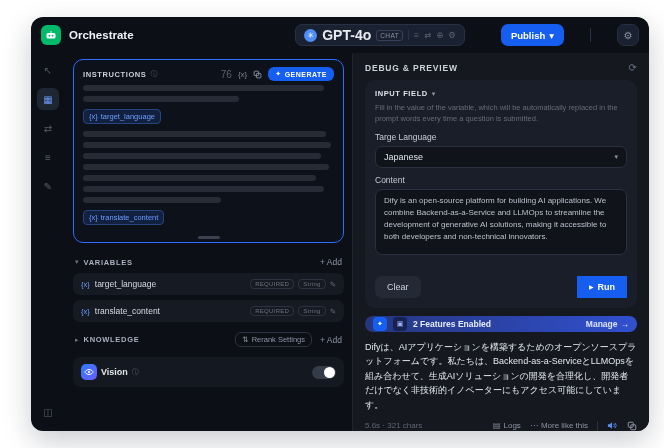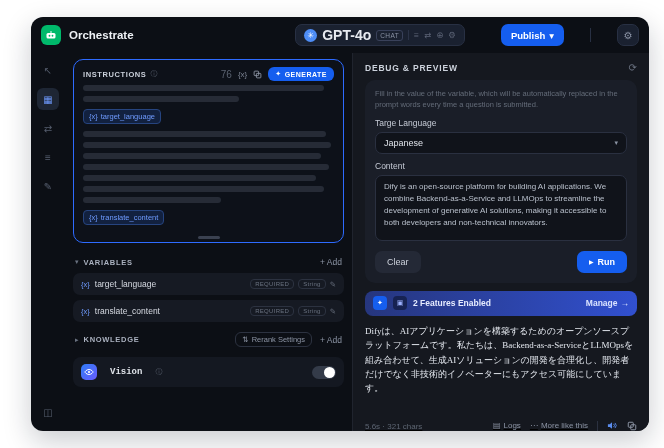--- a/index.html
+++ b/index.html
@@ -82,21 +82,21 @@
     height:22px; background:#161a23; border-radius:7px; padding:0 8px; display:flex; align-items:center;
     margin-bottom:5px; cursor:pointer;
   }
   .var-x { font-size:7.5px; color:#6f9bff; margin-right:5px; }
   .var-name { font-size:8.5px; color:#d6dae2; }
   .var-badges { margin-left:auto; display:flex; align-items:center; gap:4px; }
   .badge { font-size:6px; color:#6a7280; border:1px solid #2c3240; border-radius:4px; padding:1px 4px; letter-spacing:.3px; }
   .var-action { font-size:7.5px; color:#6a7280; }
   .vision-card {
     margin-top:4px; height:30px; background:#141821; border-radius:8px; padding:0 8px;
-    display:flex; align-items:center; gap:13px;font-family:Liberation Mono, monospace;
+    display:flex; align-items:center; gap:4px;
   }
   .vision-ic { width:16px; height:16px; border-radius:5px; background:linear-gradient(135deg,#2e7cf6,#6a5cff); display:grid; place-items:center; }
   .vision-label { font-size:9px; font-weight:bold; color:#e0e4ea; }
   .toggle { margin-left:auto; width:24px; height:13px; border-radius:7px; background:#343b49; position:relative; cursor:pointer; }
   .toggle .knob { position:absolute; top:1px; right:1px; width:11px; height:11px; border-radius:50%; background:#fff; }
   
   .debug-head { display:flex; align-items:center; margin-bottom:7px; }
   .debug-title { font-size:8.5px; font-weight:bold; letter-spacing:.8px; color:#ccd2dc; }
   .refresh { margin-left:auto; font-size:10px; color:#6a7280; cursor:pointer; background:none; border:none; }
   .input-card { background:#1a1e28; border-radius:10px; padding:9px 10px 10px; margin-bottom:8px; }
@@ -108,43 +108,43 @@
   .select {
     height:22px; background:#10131a; border:1px solid #2a3040; border-radius:7px;
     display:flex; align-items:center; padding:0 8px; font-size:9px; color:#dfe3ea; cursor:pointer;
   }
   .select .chev { margin-left:auto; font-size:7px; color:#8c94a4; }
   .textarea {
     width:100%; height:66px; background:#10131a; border:1px solid #2a3040; border-radius:7px;
     padding:5px 8px; font-size:8px; color:#b9c0cc; line-height:1.5; resize:none;
     font-family:inherit; display:block;
   }
-  .btn-row { margin-top:10px; display:flex; align-items:center; }
+  .btn-row { margin-top:21px; display:flex; align-items:center; }
   .clear-btn {
     height:22px; background:#242936; border:none; border-radius:7px; padding:0 12px;
     font-size:9px; color:#cdd2dc; cursor:pointer; font-family:inherit;
   }
   .run-btn {
-    margin-left:auto; height:22px; background:#155eef; border:none; border-radius:7px; padding:0 12px;
+    margin-left:auto; height:22px; background:#155eef; border:none; border-radius:0; padding:0 12px;
     font-size:9px; font-weight:bold; color:#fff; display:flex; align-items:center; gap:4px; cursor:pointer;
     font-family:inherit;
   }
   .run-btn .play { font-size:6px; }
   .features-bar {
     height:25px; border-radius:8px; background:linear-gradient(90deg,#26367e,#3150cf);
     display:flex; align-items:center; gap:6px; padding:0 8px; margin-bottom:8px; cursor:pointer;
   }
   .feat-chip { width:14px; height:14px; border-radius:4px; display:grid; place-items:center; font-size:7px; color:#fff; }
   .feat-chip.c1 { background:#155eef; }
   .feat-chip.c2 { background:rgba(10,16,38,.55); color:#9db2ff; }
   .feat-label { font-size:8.5px; font-weight:bold; color:#e6ecff; }
   .manage { margin-left:auto; display:flex; align-items:center; gap:3px; font-size:8.5px; font-weight:bold; color:#dbe4ff; background:none; border:none; cursor:pointer; font-family:inherit; }
   .output-title { font-size:7.5px; font-weight:bold; letter-spacing:.7px; color:#8c94a4; margin:2px 0 6px; }
-  .output-text { font-size:9px; color:#e3e7ee; line-height:1.6;font-family:Liberation Serif, serif; }
-  .output-meta { margin-top:auto; display:flex; align-items:flex-end; padding-top:8px;text-decoration:underline; }
+  .output-text { font-size:9px; color:#e3e7ee; line-height:1.6; }
+  .output-meta { margin-top:auto; display:flex; align-items:center; padding-top:8px; }
   .meta-left { font-size:8px; color:#5d6572; }
   .meta-right { margin-left:auto; display:flex; align-items:center; gap:9px; }
   .meta-ctl { display:flex; align-items:center; gap:3px; font-size:8px; color:#8c94a4; background:none; border:none; cursor:pointer; font-family:inherit; }
   .meta-divider { width:1px; height:10px; background:#2b3140; }
   .speaker-btn, .copy-btn { background:none; border:none; cursor:pointer; display:grid; place-items:center; }
 </style>
 </head>
 <body>
 
 <div class="window">
@@ -294,20 +294,24 @@
 
     </section>
 
     <section class="right-col">
       <div class="debug-head">
         <span class="debug-title">DEBUG &amp; PREVIEW</span>
         <button class="refresh">⟳</button>
       </div>
 
       <div class="input-card">
+        <div class="if-head">
+          <span class="if-title">INPUT FIELD</span>
+          <span class="if-chev">▾</span>
+        </div>
         <div class="if-desc">Fill in the value of the variable, which will be automatically replaced in the prompt words every time a question is submitted.</div>
 
         <div class="field-label">Targe Language</div>
         <div class="select">
           <span>Japanese</span>
           <span class="chev">▾</span>
         </div>
 
         <div class="field-label">Content</div>
         <textarea class="textarea" spellcheck="false" style="">Dify is an open-source platform for building AI applications. We combine Backend-as-a-Service and LLMOps to streamline the development of generative AI solutions, making it accessible to both developers and non-technical innovators.</textarea>

